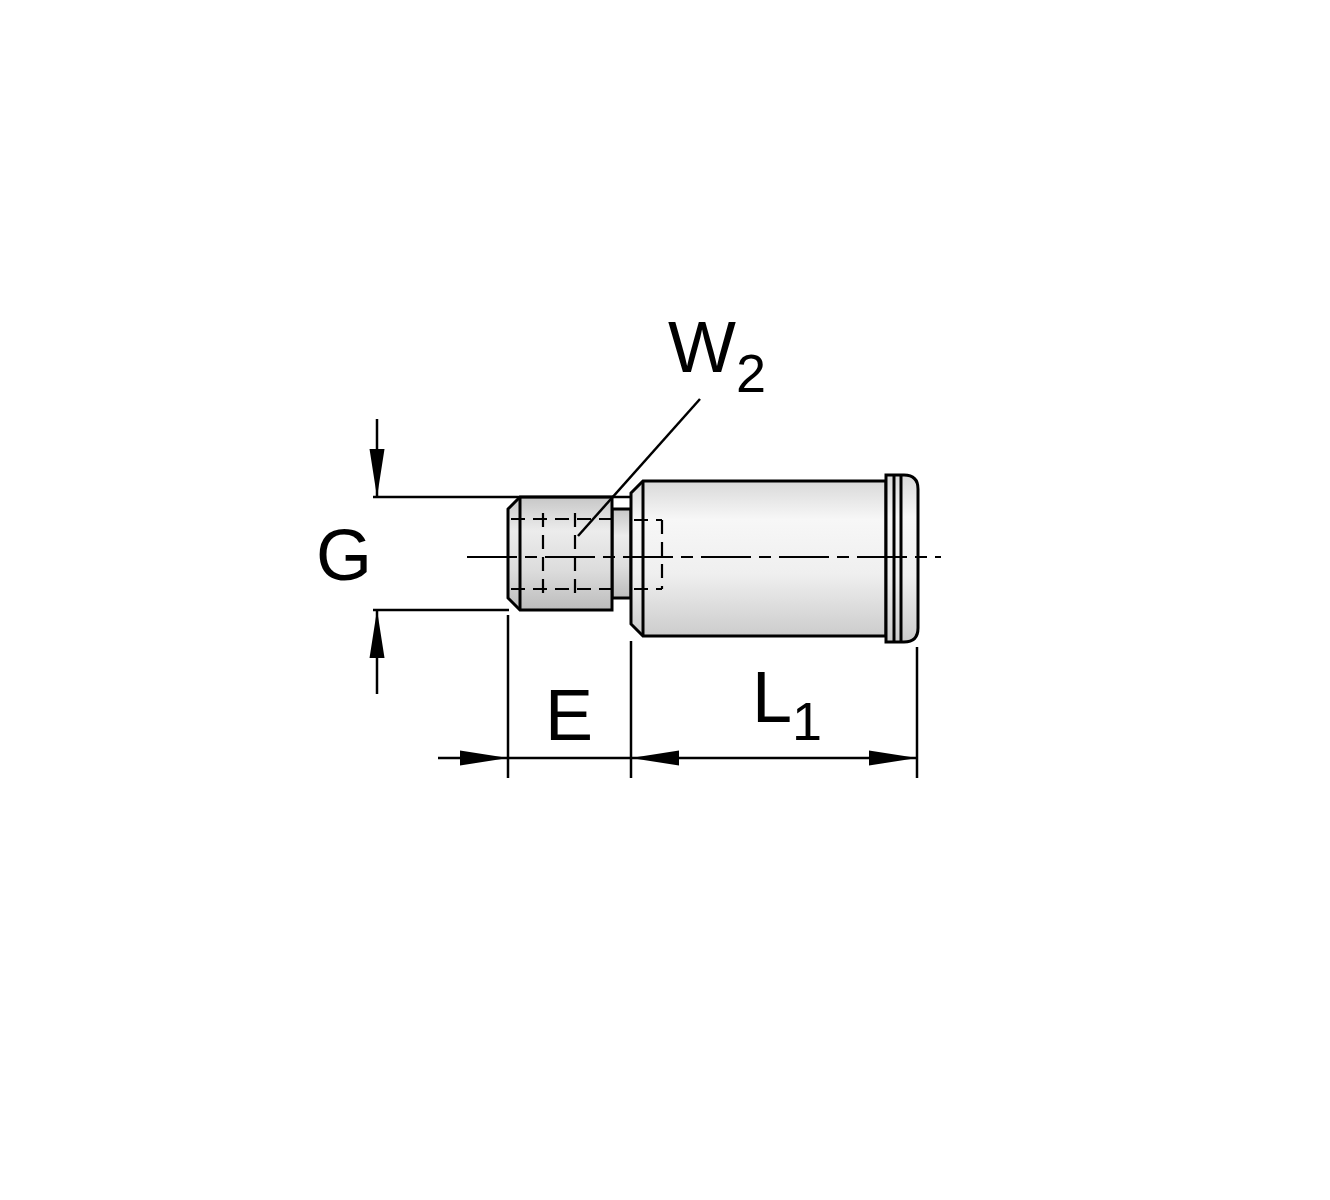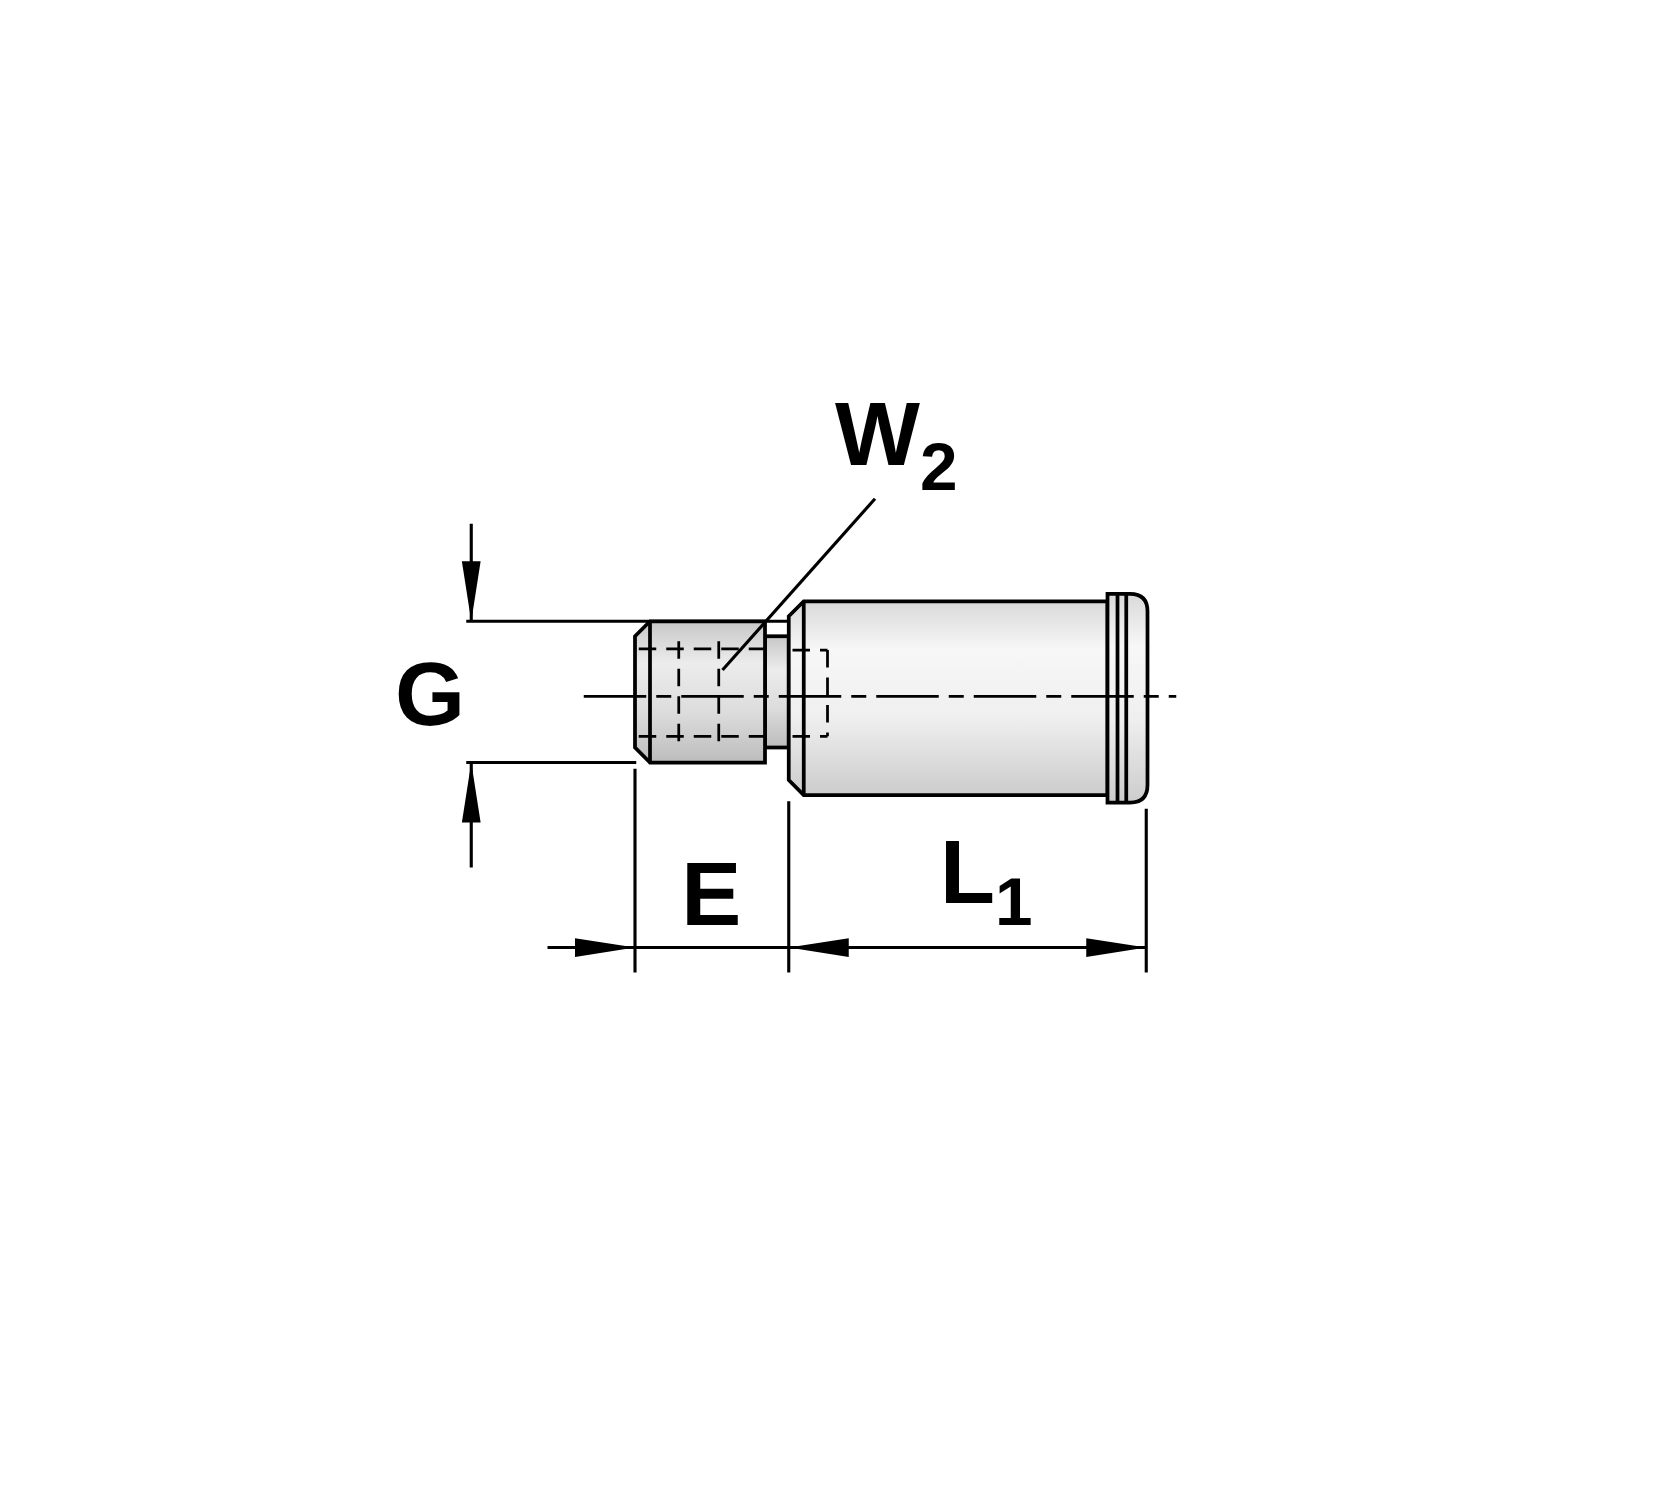--- a/index.html
+++ b/index.html
@@ -6,21 +6,20 @@
     margin: 0;
     padding: 0;
     background: var(--background, #ffffff);
   }
   .canvas {
     position: relative;
     width: 1330px;
     height: 1038px;
     background: var(--background, #ffffff);
     overflow: hidden;
-    font-weight: bold;
   }
   svg text {
     font-family: "Liberation Sans", "DejaVu Sans", sans-serif;
     fill: var(--line, #000000);
   }
   .lbl { font-size: 72px; }
   .sub { font-size: 54px; }
   .ol  { stroke: var(--line, #000); stroke-width: 3; stroke-linejoin: miter; stroke-linecap: butt; }
   .fillbody   { fill: url(#gradBody); }
   .fillthread { fill: url(#gradThread); }

